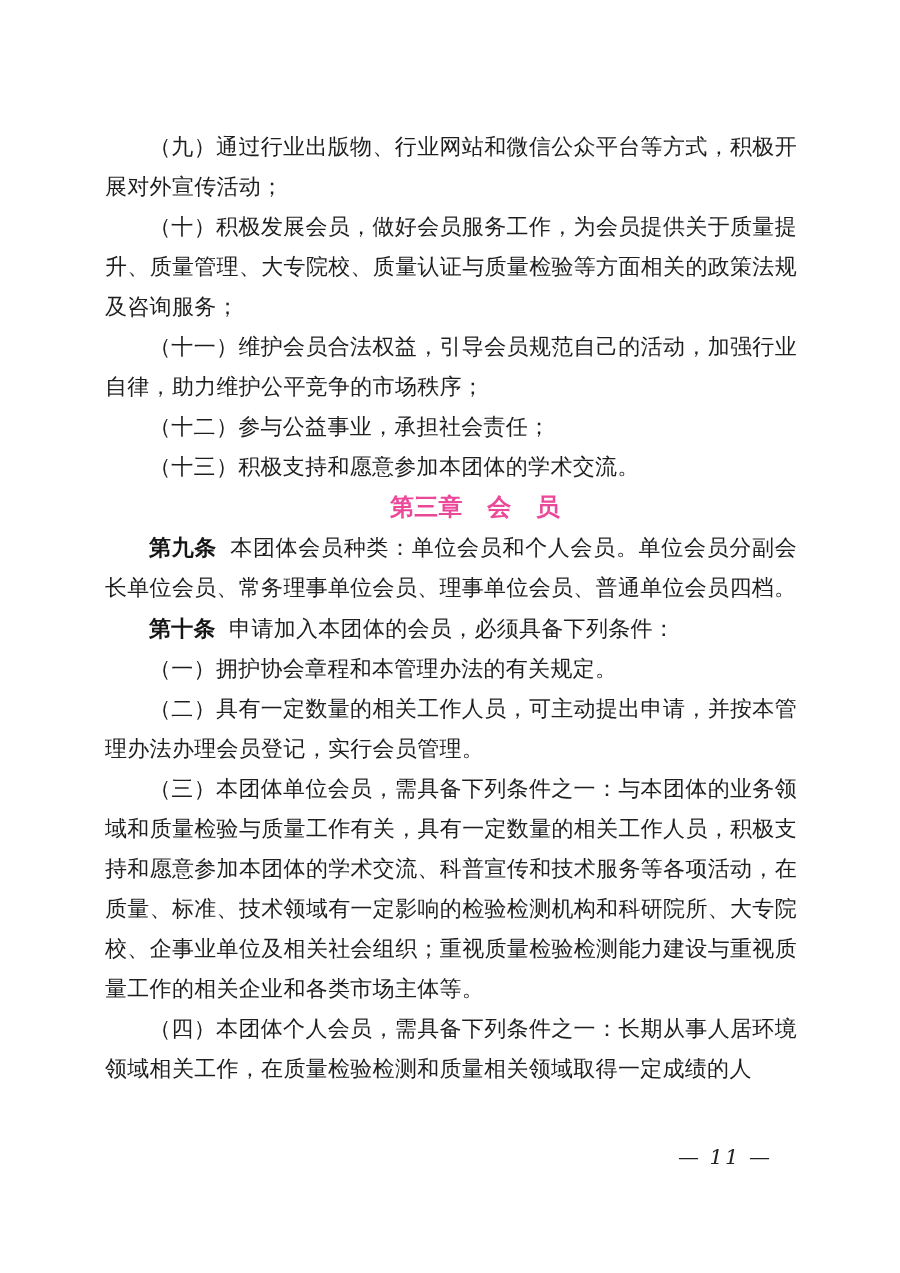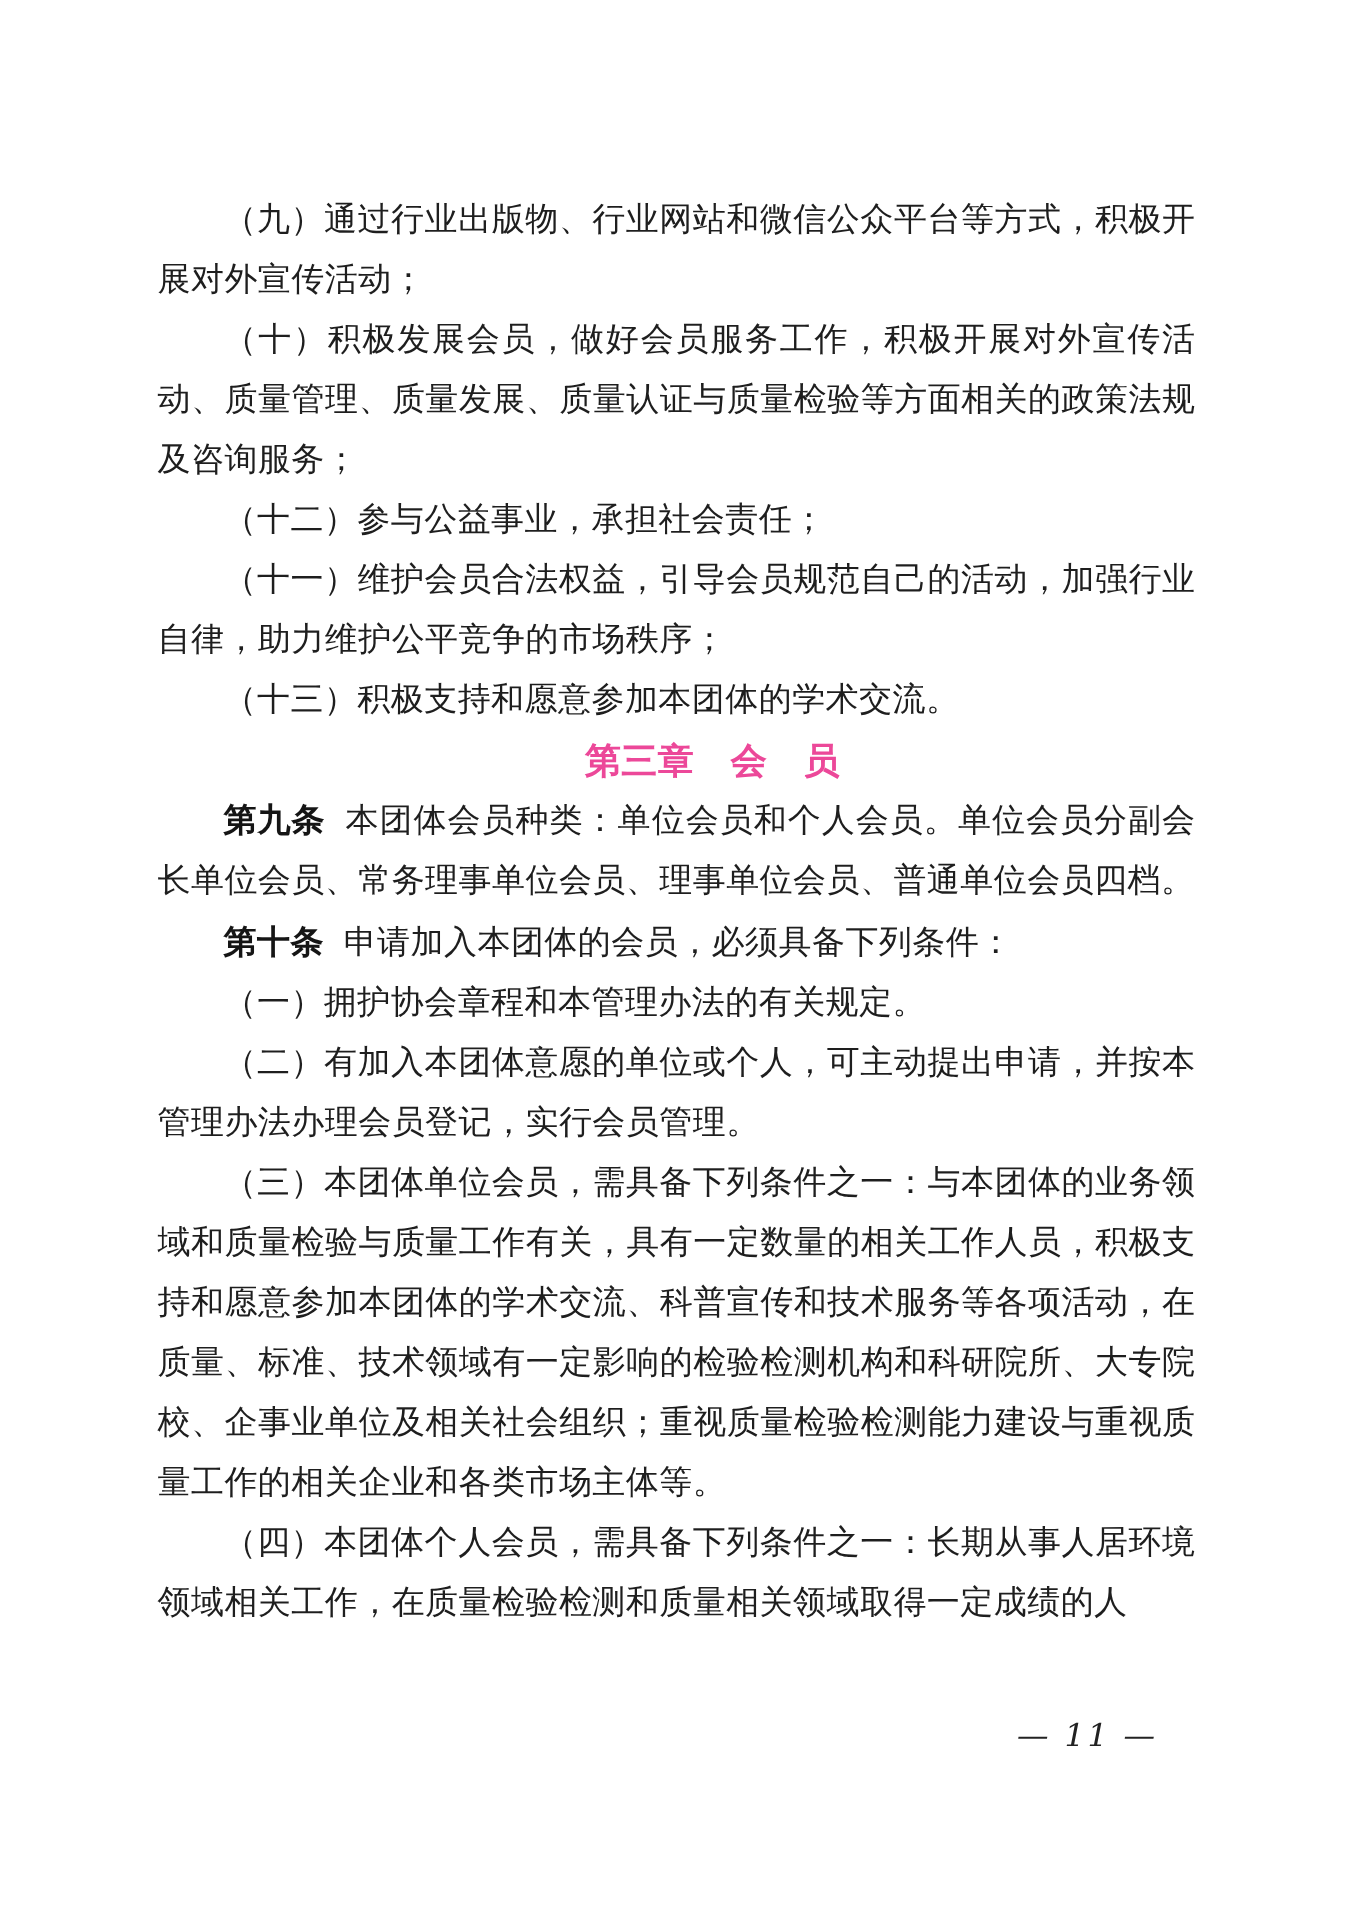--- a/index.html
+++ b/index.html
@@ -59,41 +59,41 @@
 </style>
 </head>
 <body>
 
 <div class="page">
 
   <div class="content">
 
     <p>（九）通过行业出版物、行业网站和微信公众平台等方式，积极开展对外宣传活动；</p>
 
-    <p>（十）积极发展会员，做好会员服务工作，积极开展对外宣传活动、质量管理、质量发展、质量认证与质量检验等方面相关的政策法规及咨询服务；</p>
+    <p>（十）积极发展会员，做好会员服务工作，为会员提供关于质量提升、质量管理、大专院校、质量认证与质量检验等方面相关的政策法规及咨询服务；</p>
+
+    <p>（十一）维护会员合法权益，引导会员规范自己的活动，加强行业自律，助力维护公平竞争的市场秩序；</p>
 
     <p>（十二）参与公益事业，承担社会责任；</p>
-
-    <p>（十一）维护会员合法权益，引导会员规范自己的活动，加强行业自律，助力维护公平竞争的市场秩序；</p>
 
     <p>（十三）积极支持和愿意参加本团体的学术交流。</p>
 
     <p class="chapter-heading">第三章　会　员</p>
 
     <p>
       <span class="article-label">第九条</span><span>本团体会员种类：单位会员和个人会员。单位会员分副会长单位会员、常务理事单位会员、理事单位会员、普通单位会员四档。</span>
     </p>
 
     <p>
       <span class="article-label">第十条</span><span>申请加入本团体的会员，必须具备下列条件：</span>
     </p>
 
     <p>（一）拥护协会章程和本管理办法的有关规定。</p>
 
-    <p>（二）有加入本团体意愿的单位或个人，可主动提出申请，并按本管理办法办理会员登记，实行会员管理。</p>
+    <p>（二）具有一定数量的相关工作人员，可主动提出申请，并按本管理办法办理会员登记，实行会员管理。</p>
 
     <p>（三）本团体单位会员，需具备下列条件之一：与本团体的业务领域和质量检验与质量工作有关，具有一定数量的相关工作人员，积极支持和愿意参加本团体的学术交流、科普宣传和技术服务等各项活动，在质量、标准、技术领域有一定影响的检验检测机构和科研院所、大专院校、企事业单位及相关社会组织；重视质量检验检测能力建设与重视质量工作的相关企业和各类市场主体等。</p>
 
     <p>（四）本团体个人会员，需具备下列条件之一：长期从事人居环境领域相关工作，在质量检验检测和质量相关领域取得一定成绩的人</p>
 
   </div>
 
   <div class="footer">
     <span>— 11 —</span>
   </div>

